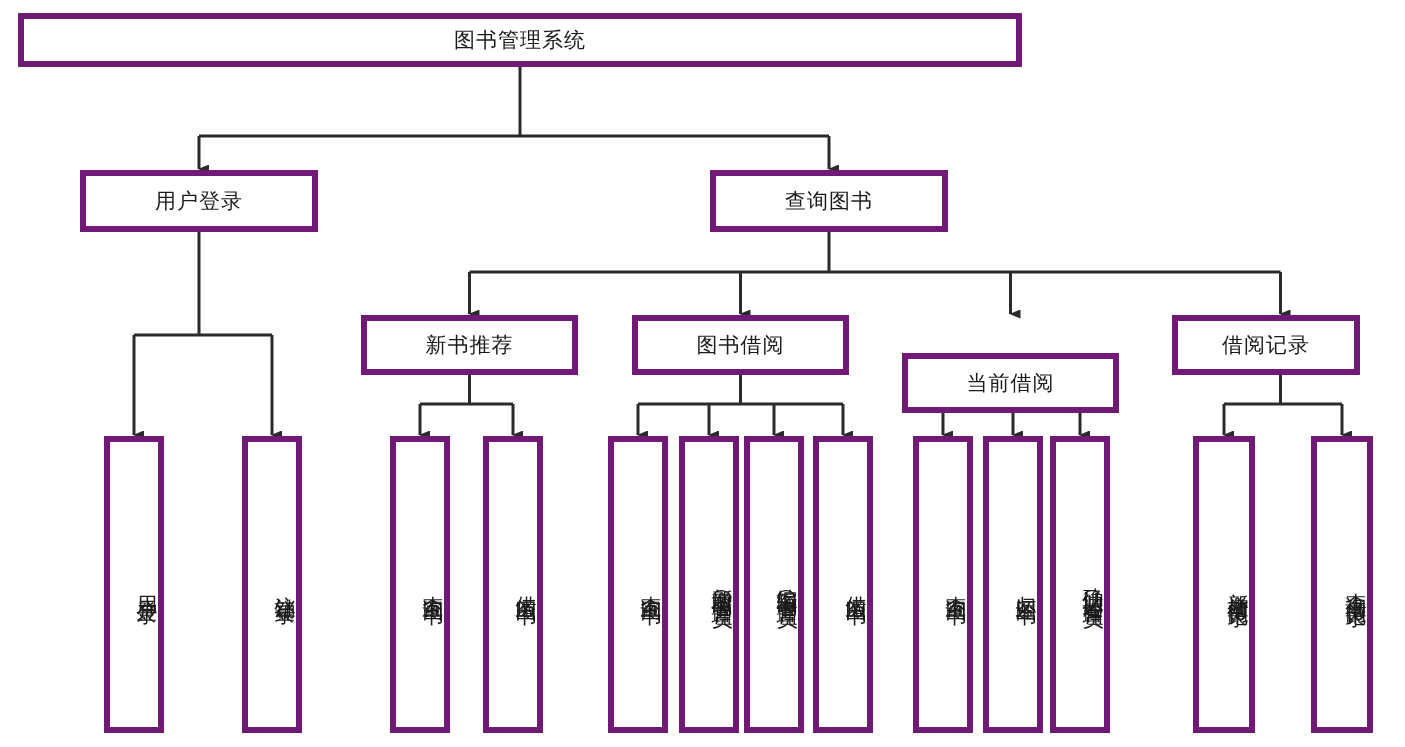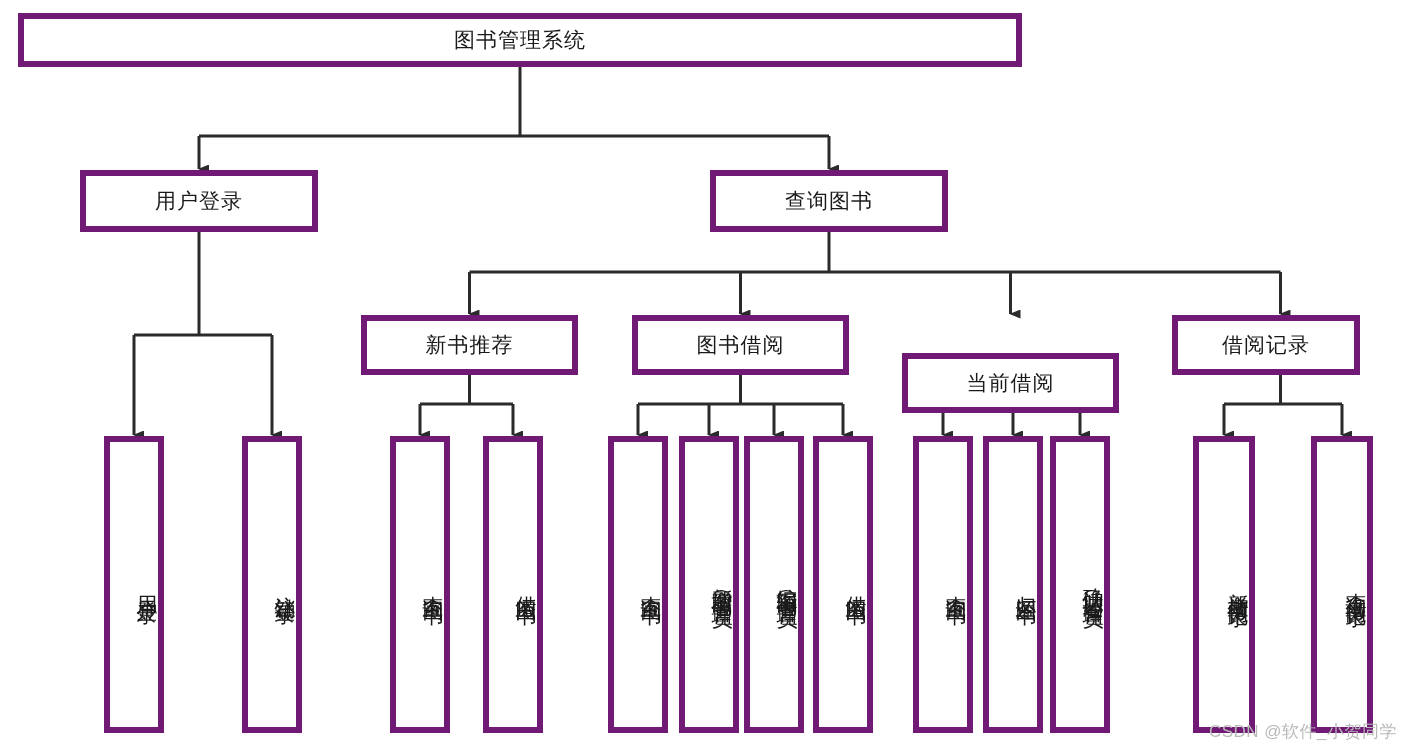--- a/index.html
+++ b/index.html
@@ -177,14 +177,13 @@
         <span class="label">确认归还（管理员）</span>
       </div>
       <div class="node vert" style="left: 1193px; top: 436px; width: 62px; height: 297px;">
         <span class="label">新增借阅记录</span>
       </div>
       <div class="node vert" style="left: 1311px; top: 436px; width: 62px; height: 297px;">
         <span class="label">查询借阅记录</span>
       </div>
     </div>
 
-  <div id="watermark">CSDN @软件_小贺同学</div>
 </div>
 
 </body></html>

